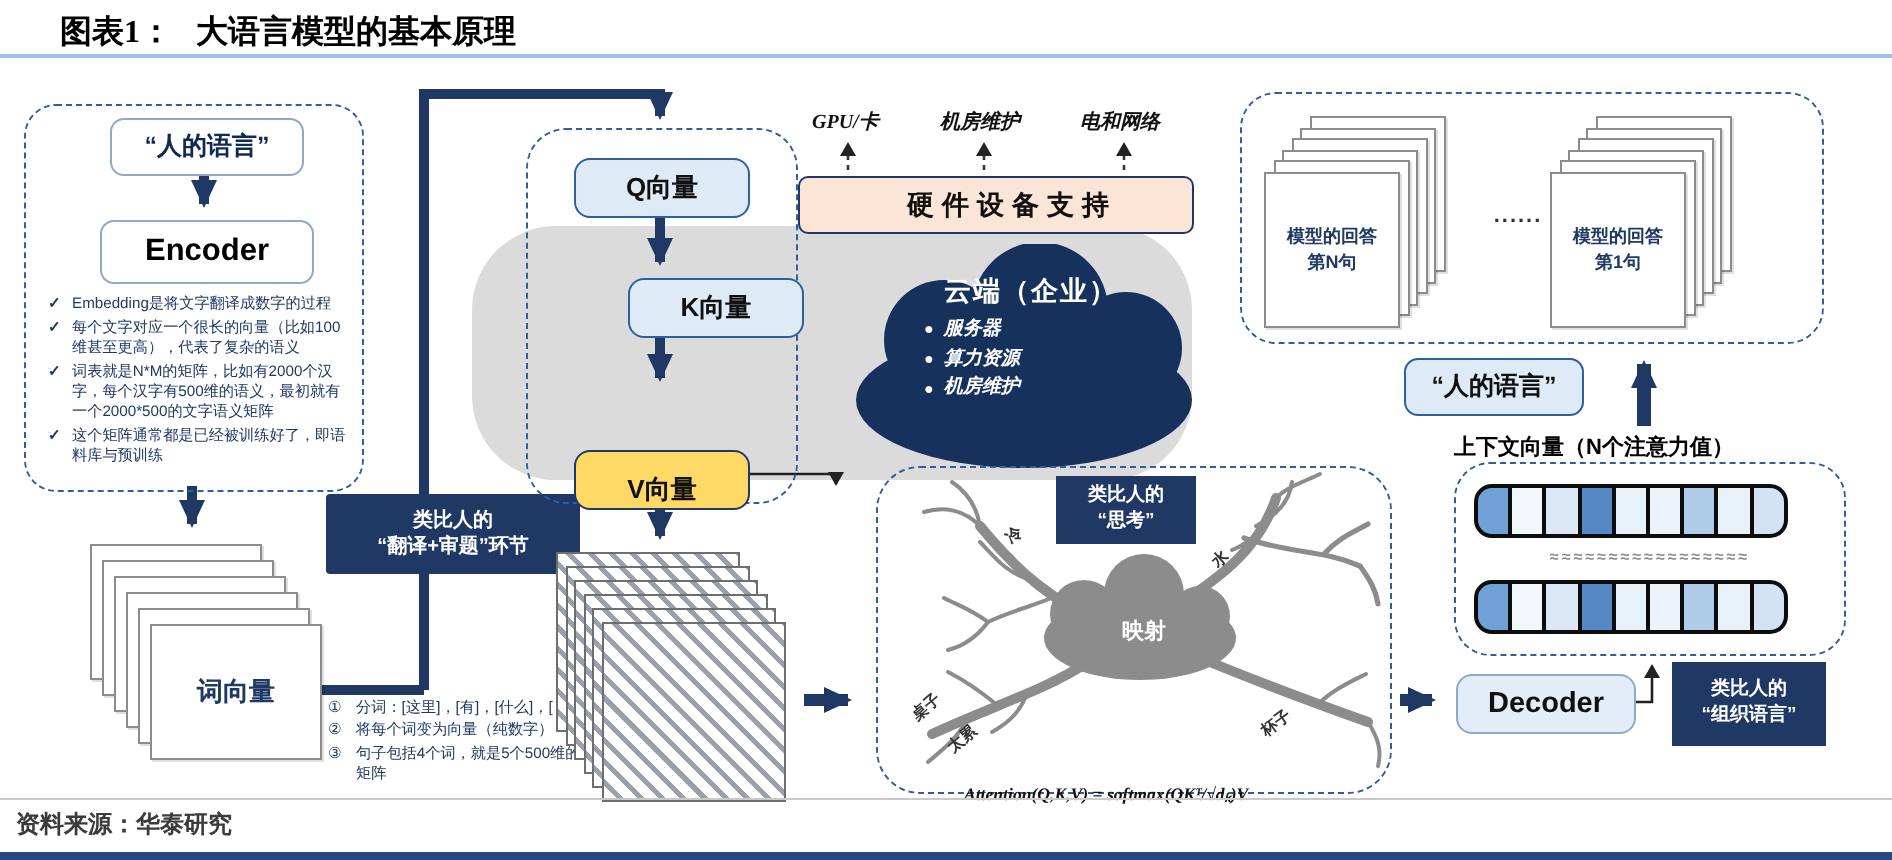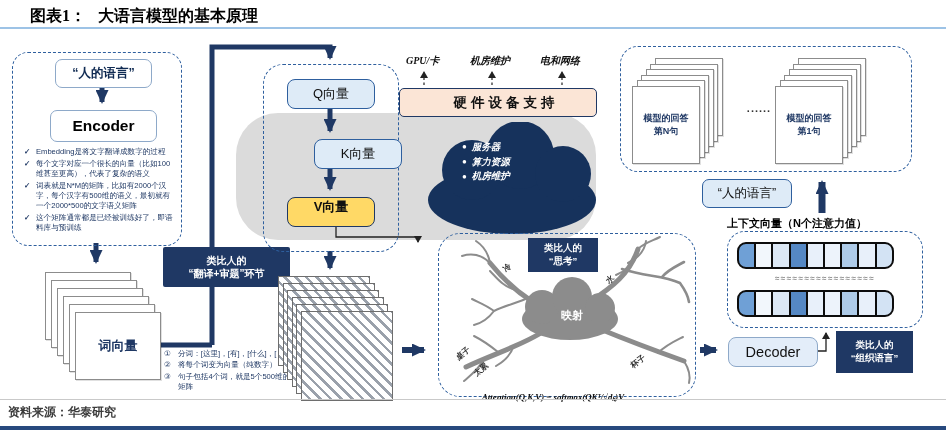--- a/index.html
+++ b/index.html
@@ -5,27 +5,27 @@
   html,body{margin:0;padding:0;background:#fff;}
   .page{position:relative;width:946px;height:430px;background:#fff;overflow:hidden;
         font-family:"Liberation Sans",sans-serif;color:#111;}
   .abs{position:absolute;}
   .title{font-family:"Liberation Serif",serif;font-weight:bold;font-size:16px;color:#000;margin-left:20px;}
   .rule-blue{background:#9DC3E6;}
   .rule-gray{background:#C9C9C9;}
   .bottom-bar{background:#27497E;}
   .dashedbox{border:1.6px dashed #2E5F9E;border-radius:16px;}
   .bluebox{background:#DEEBF7;border:1.5px solid #2E5F9E;border-radius:8px;
-           display:flex;align-items:center;justify-content:center;font-weight:normal;}
+           display:flex;align-items:center;justify-content:center;font-weight:bold;}
   .whitebox{background:#fff;border:1.5px solid #8EA9C9;border-radius:7px;
            display:flex;align-items:center;justify-content:center;font-weight:bold;}
   .navybox{background:#1F3864;color:#fff;font-weight:bold;text-align:center;
            display:flex;flex-direction:column;align-items:center;justify-content:center;line-height:1.35;}
   .yellowbox{background:#FFD966;border:1.5px solid #1F3864;border-radius:8px;
-           display:flex;align-items:flex-start;justify-content:center;font-weight:bold;}
+           display:flex;align-items:flex-end;justify-content:center;font-weight:bold;margin-top:28px;}
   .peachbox{background:#FBE5D6;border:1.6px solid #1F3864;border-radius:5px;
            display:flex;align-items:center;justify-content:center;font-weight:bold;letter-spacing:4px;padding-left:16px;}
   .bullets{font-size:7.6px;color:#1F3864;line-height:1.32;}
   .bullets .row{display:flex;margin-bottom:2px;}
   .bullets .chk{width:12px;flex:none;font-weight:bold;}
   .steps{font-size:7.6px;color:#1F3864;line-height:1.35;}
   .steps .row{display:flex;margin-bottom:1px;}
   .steps .mk{width:14px;flex:none;}
   .sheet{position:absolute;background:#fff;border:1px solid #8c8c8c;box-shadow:1px 1px 0 rgba(0,0,0,.12);}
   .hatchsheet{position:absolute;border:1px solid #6e6e6e;
@@ -176,20 +176,21 @@
 
   <svg class="abs" style="left:424px;top:122px;" width="176" height="116">
     <g fill="#16325C">
       <ellipse cx="88" cy="78" rx="84" ry="34"></ellipse>
       <circle cx="48" cy="48" r="30"></circle>
       <circle cx="96" cy="33" r="34"></circle>
       <circle cx="139" cy="52" r="28"></circle>
     </g>
   </svg>
   <div class="abs cloudtext" style="left:448px;top:137px;width:135px;">
+    <div class="cloudtitle">云端（企业）</div>
     <div style="margin-top:3px;padding-left:14px;">
       <div class="clouditem">
         <span class="bu">●</span>
         <span>服务器</span>
         </div>
       <div class="clouditem">
         <span class="bu">●</span>
         <span>算力资源</span>
         </div>
       <div class="clouditem">

